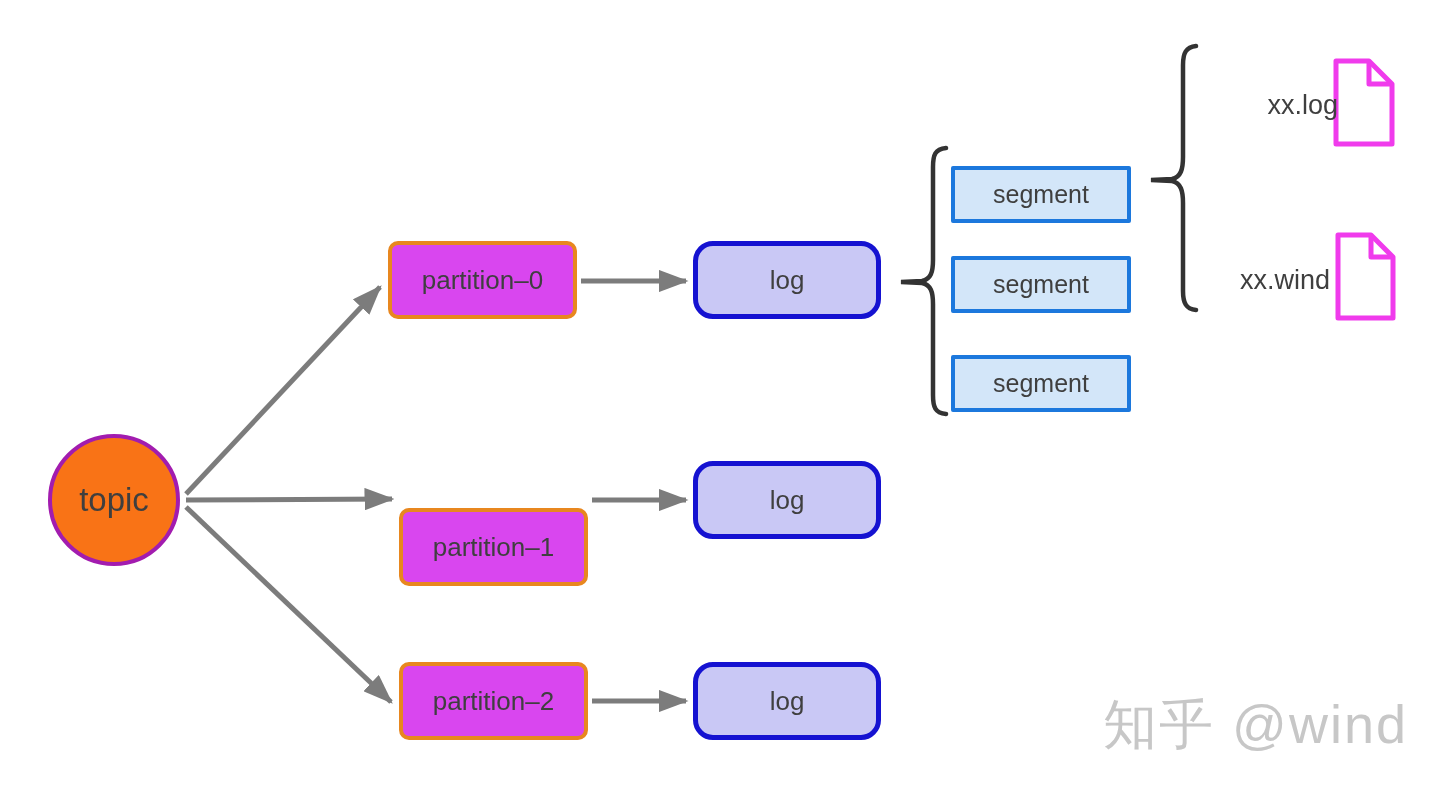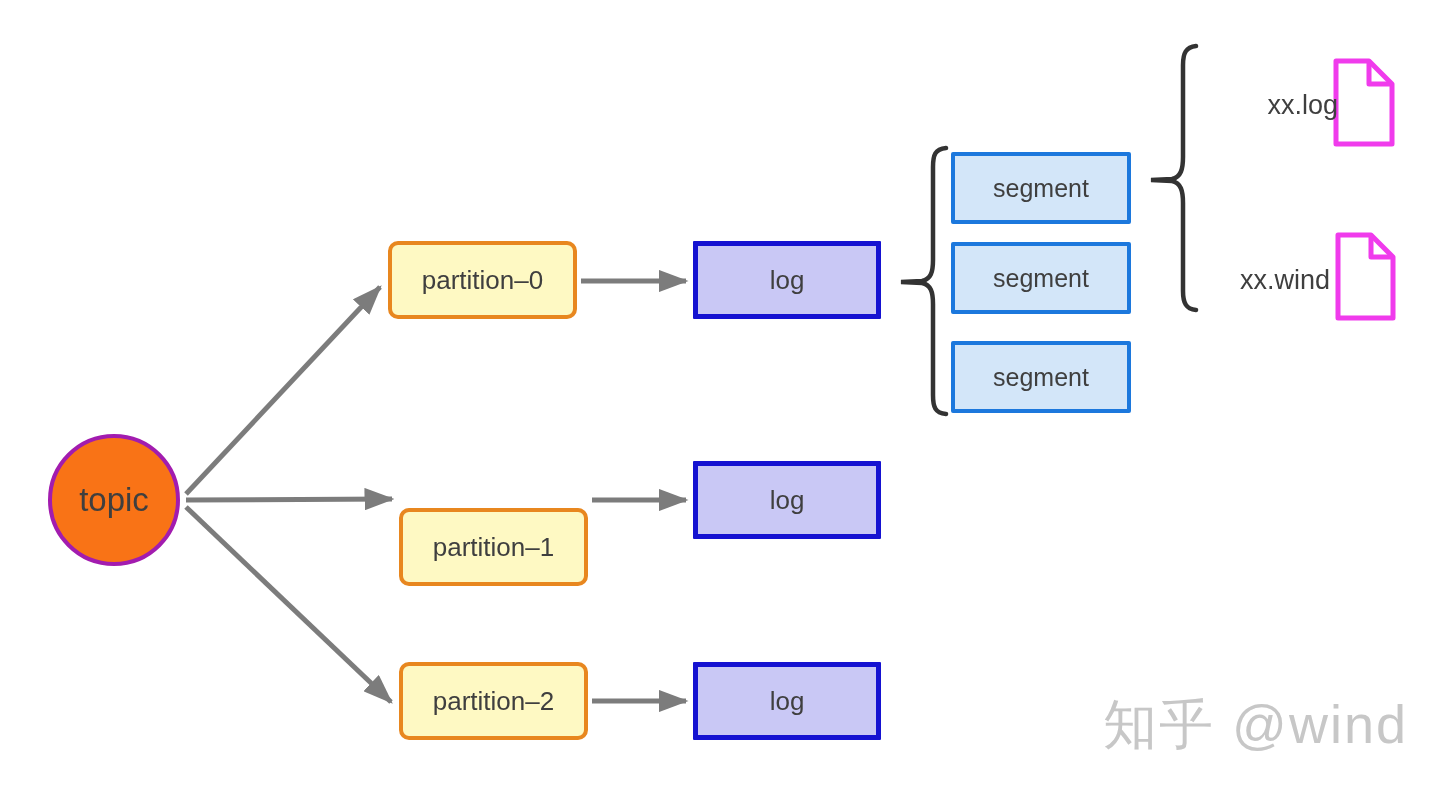--- a/index.html
+++ b/index.html
@@ -7,34 +7,34 @@
               font-family:"Liberation Sans", sans-serif; }
   #canvas { position:relative; width:1440px; height:788px; background:#ffffff; }
   #wires  { position:absolute; left:0; top:0; width:1440px; height:788px; }
 
   .node { position:absolute; display:flex; align-items:center; justify-content:center;
           color:#3f3f3f; }
 
   .topic-circle { left:48px; top:434px; width:132px; height:132px; border-radius:50%;
                   border:4px solid #a21caf; background:#f97316; font-size:33px; }
 
-  .partition { width:189px; height:78px; border:4px solid #e8871f; background:#fef9c3;
+  .partition { width:189px; height:78px; border:4px solid #e8871f; background:#d946ef;
                border-radius:10px; font-size:26px; }
   .partition.p0 { left:388px; top:241px; }
   .partition.p1 { left:399px; top:461px;margin-top:47px; }
   .partition.p2 { left:399px; top:662px;text-align:right; }
 
   .log { width:188px; height:78px; border:5px solid #1512d1; background:#c9c8f5;
-         border-radius:1px; font-size:26px; }
+         border-radius:20px; font-size:26px; }
   .log.l0 { left:693px; top:241px; }
   .log.l1 { left:693px; top:461px; }
   .log.l2 { left:693px; top:662px; }
 
-  .segment { width:180px; height:72px; border:4px solid #1c78dd; background:#d3e6f9;
-             border-radius:2px; font-size:25px; }
+  .segment { width:180px; height:57px; border:4px solid #1c78dd; background:#d3e6f9;
+             border-radius:2px; font-size:25px;margin-top:14px; }
   .segment.s0 { left:951px; top:152px; }
   .segment.s1 { left:951px; top:242px; }
   .segment.s2 { left:951px; top:341px; }
 
   .file-label { position:absolute; width:150px; text-align:right; color:#3f3f3f;
                 font-size:27px; }
   .file-label.f0 { left:1188px; top:90px; }
   .file-label.f1 { left:1180px; top:265px; }
 
   .watermark { position:absolute; right:32px; bottom:26px; font-size:54px;

